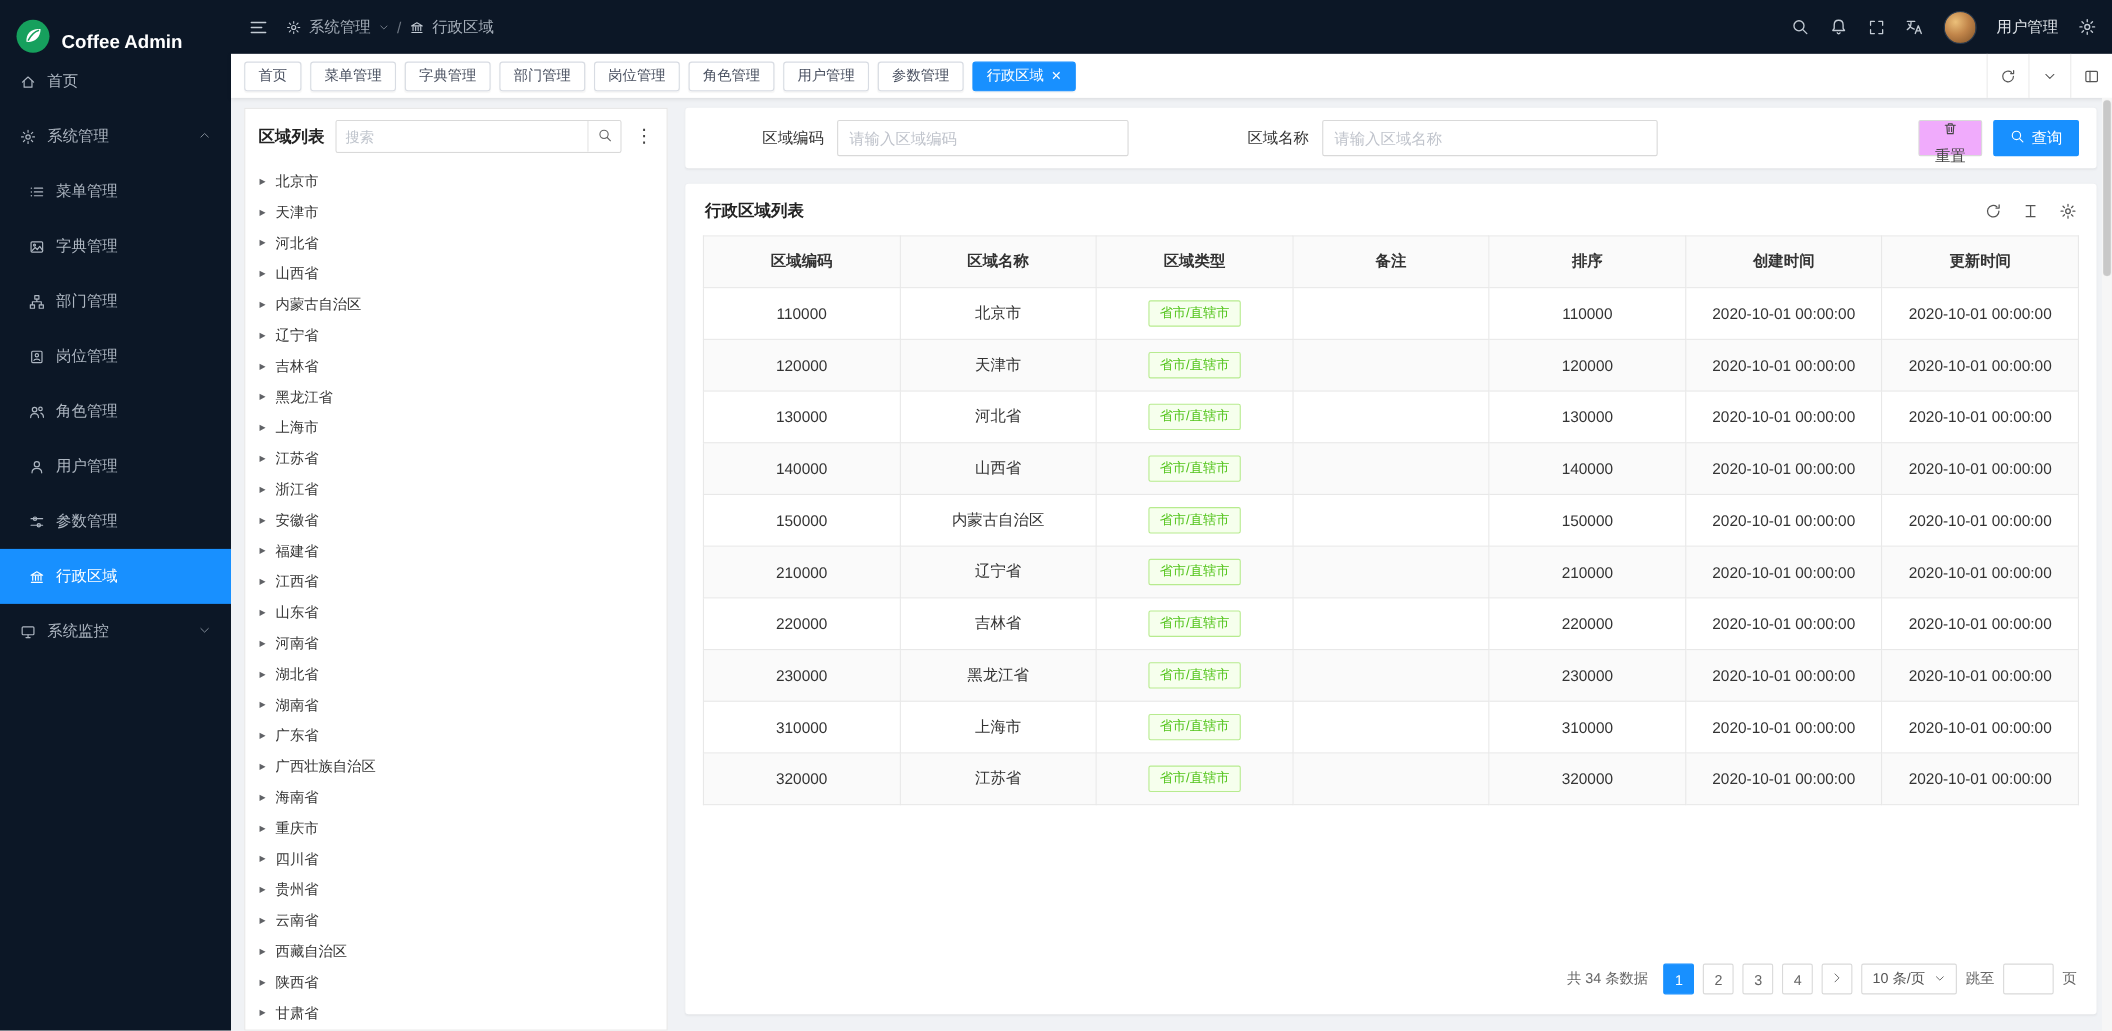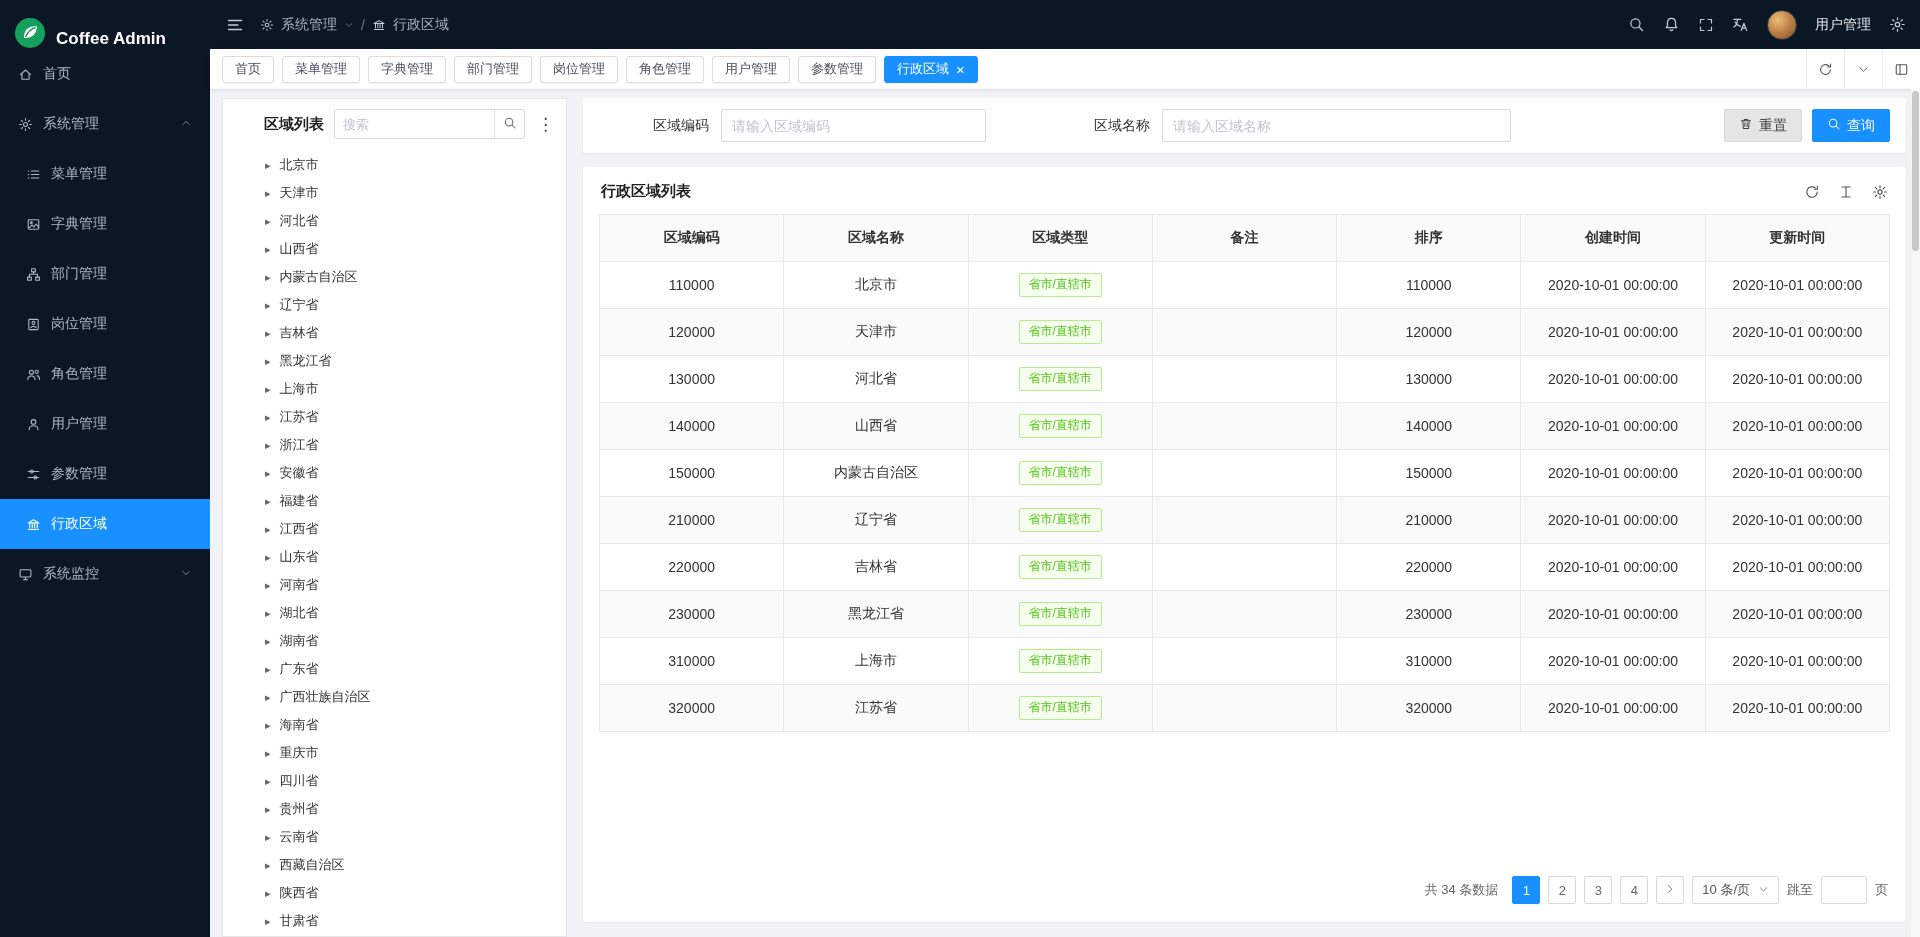--- a/index.html
+++ b/index.html
@@ -38,21 +38,21 @@
   .tab { height:27px; display:flex; align-items:center; gap:7px; padding:0 12px; border:1px solid #d8dce3; border-radius:3px; background:#fff; font-size:13px; color:#495060; cursor:pointer; white-space:nowrap; box-shadow:0 1px 1px rgba(0,0,0,.04); }
   .tab.active { background:#1890ff; border-color:#1890ff; color:#fff; }
   .tab-close { font-size:15px; line-height:1; cursor:pointer; }
   .tab-controls { margin-left:auto; display:flex; align-items:center; height:100%; }
   .tab-ctrl { width:38px; height:100%; display:flex; align-items:center; justify-content:center; border-left:1px solid #ececec; color:#555; cursor:pointer; }
 
   
   .content { flex:1; min-height:0; display:flex; gap:16px; padding:9px 14px 0 12px; position:relative; }
 
   
-  .tree-panel { width:345px; flex-shrink:0; background:#fff; border:1px solid #e6e6e6; display:flex; flex-direction:column; overflow:hidden;padding-left:29px; }
+  .tree-panel { width:385px; flex-shrink:0; background:#fff; border:1px solid #e6e6e6; display:flex; flex-direction:column; overflow:hidden; }
   .tree-header { display:flex; align-items:center; gap:10px; padding:10px 10px 10px 12px; flex-shrink:0; }
   .tree-title { font-weight:bold; font-size:15px; color:#222; white-space:nowrap; }
   .tree-search { flex:1; display:flex; height:30px; border:1px solid #d9d9d9; border-radius:2px; overflow:hidden; min-width:0; background:#fff; }
   .tree-search input { flex:1; min-width:0; border:none; outline:none; padding:0 8px; font-size:13px; color:#333; }
   .tree-search input::placeholder { color:#bfc4cc; }
   .tree-search-btn { width:30px; display:flex; align-items:center; justify-content:center; background:#fff; border:none; border-left:1px solid #e4e4e4; color:#666; cursor:pointer; }
   .dots-btn { color:#444; font-size:17px; cursor:pointer; padding:0 2px; }
   .tree-body { flex:1; overflow:hidden; padding-top:2px; }
   .tree-item { height:28px; display:flex; align-items:center; gap:9px; padding:0 13px; font-size:13px; color:#333; cursor:pointer; }
   .caret { color:#606266; font-size:11px; line-height:1; }
@@ -61,24 +61,24 @@
   .work-area { flex:1; min-width:0; display:flex; flex-direction:column; gap:14px; padding-bottom:15px; }
 
   .filter-card { background:#fff; border-radius:3px; padding:11px 16px; display:flex; align-items:center; box-shadow:0 1px 2px rgba(0,0,0,.05); flex-shrink:0; }
   .filter-item { display:flex; align-items:center; gap:12px; }
   .filter-item.first { margin-left:54px; }
   .filter-item.second { margin-left:108px; }
   .filter-label { font-size:14px; color:#333; white-space:nowrap; }
   .text-input { height:33px; border:1px solid #d9d9d9; border-radius:2px; padding:0 10px; font-size:14px; color:#333; outline:none; background:#fff; }
   .text-input::placeholder { color:#c0c4cc; }
   .input-code { width:265px; }
-  .input-name { width:349px; }
+  .input-name { width:305px; }
   .filter-actions { margin-left:auto; display:flex; align-items:center; gap:10px; }
   .btn { height:33px; display:flex; align-items:center; gap:6px; padding:0 14px; border-radius:2px; font-size:14px; cursor:pointer; }
-  .btn-default { background:#e5e5e5; border:1px solid #d9d9d9; color:#444; }
+  .btn-default { background:#f0abfc; border:1px solid #d9d9d9; color:#444;flex-direction:column; }
   .btn-primary { background:#1890ff; border:1px solid #1890ff; color:#fff; }
 
   .table-card { flex:1; min-height:0; background:#fff; border-radius:3px; box-shadow:0 1px 2px rgba(0,0,0,.05); display:flex; flex-direction:column; padding:0 16px; }
   .table-card-header { display:flex; align-items:center; padding:15px 2px 13px 2px; flex-shrink:0; }
   .table-title { font-size:15px; font-weight:bold; color:#222; }
   .table-tools { margin-left:auto; display:flex; align-items:center; gap:18px; color:#555; }
   .table-tools .icon-tool { cursor:pointer; display:flex; color:#555; }
 
   table { width:100%; border-collapse:collapse; table-layout:fixed; }
   th,td { border:1px solid #e8e8e8; text-align:center; height:47px; font-size:14px; color:#333; padding:0 8px; white-space:nowrap; overflow:hidden; }

